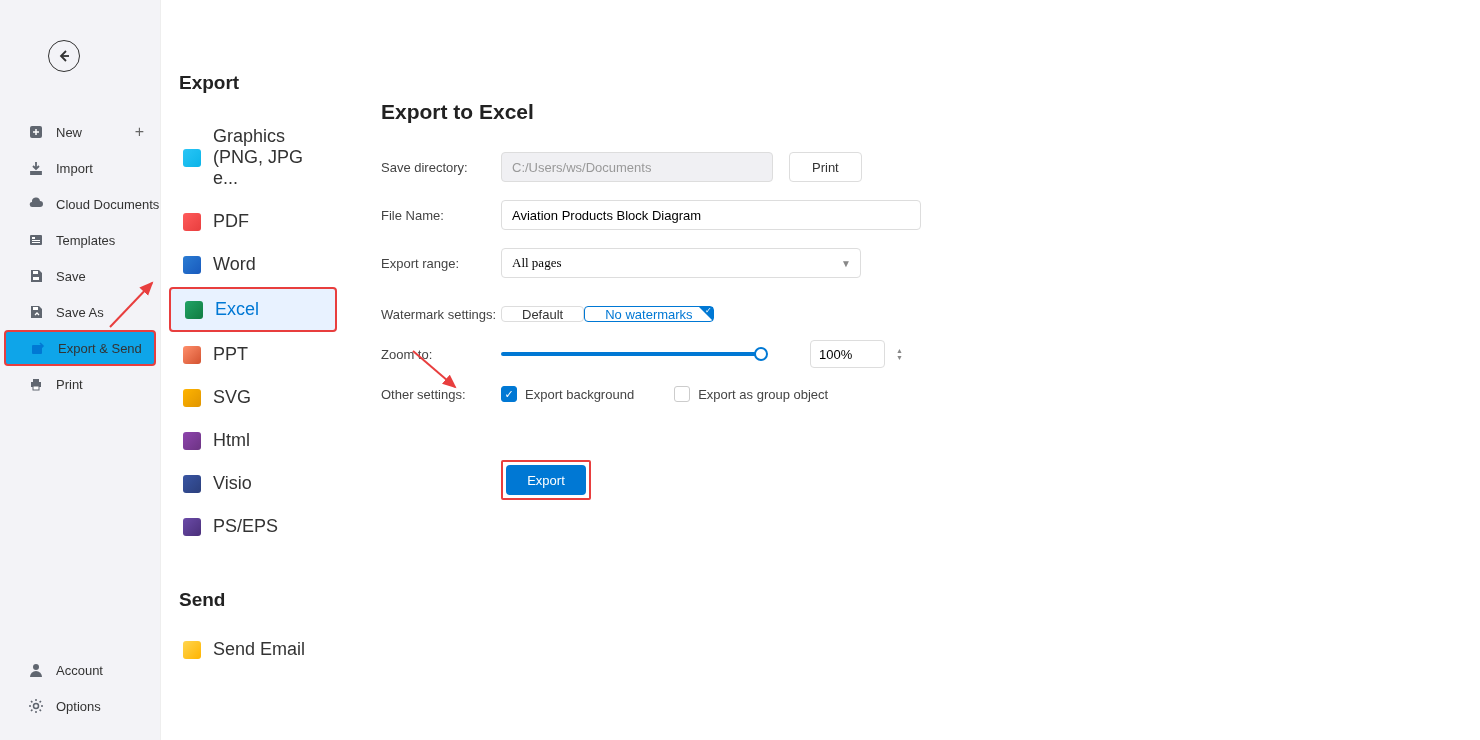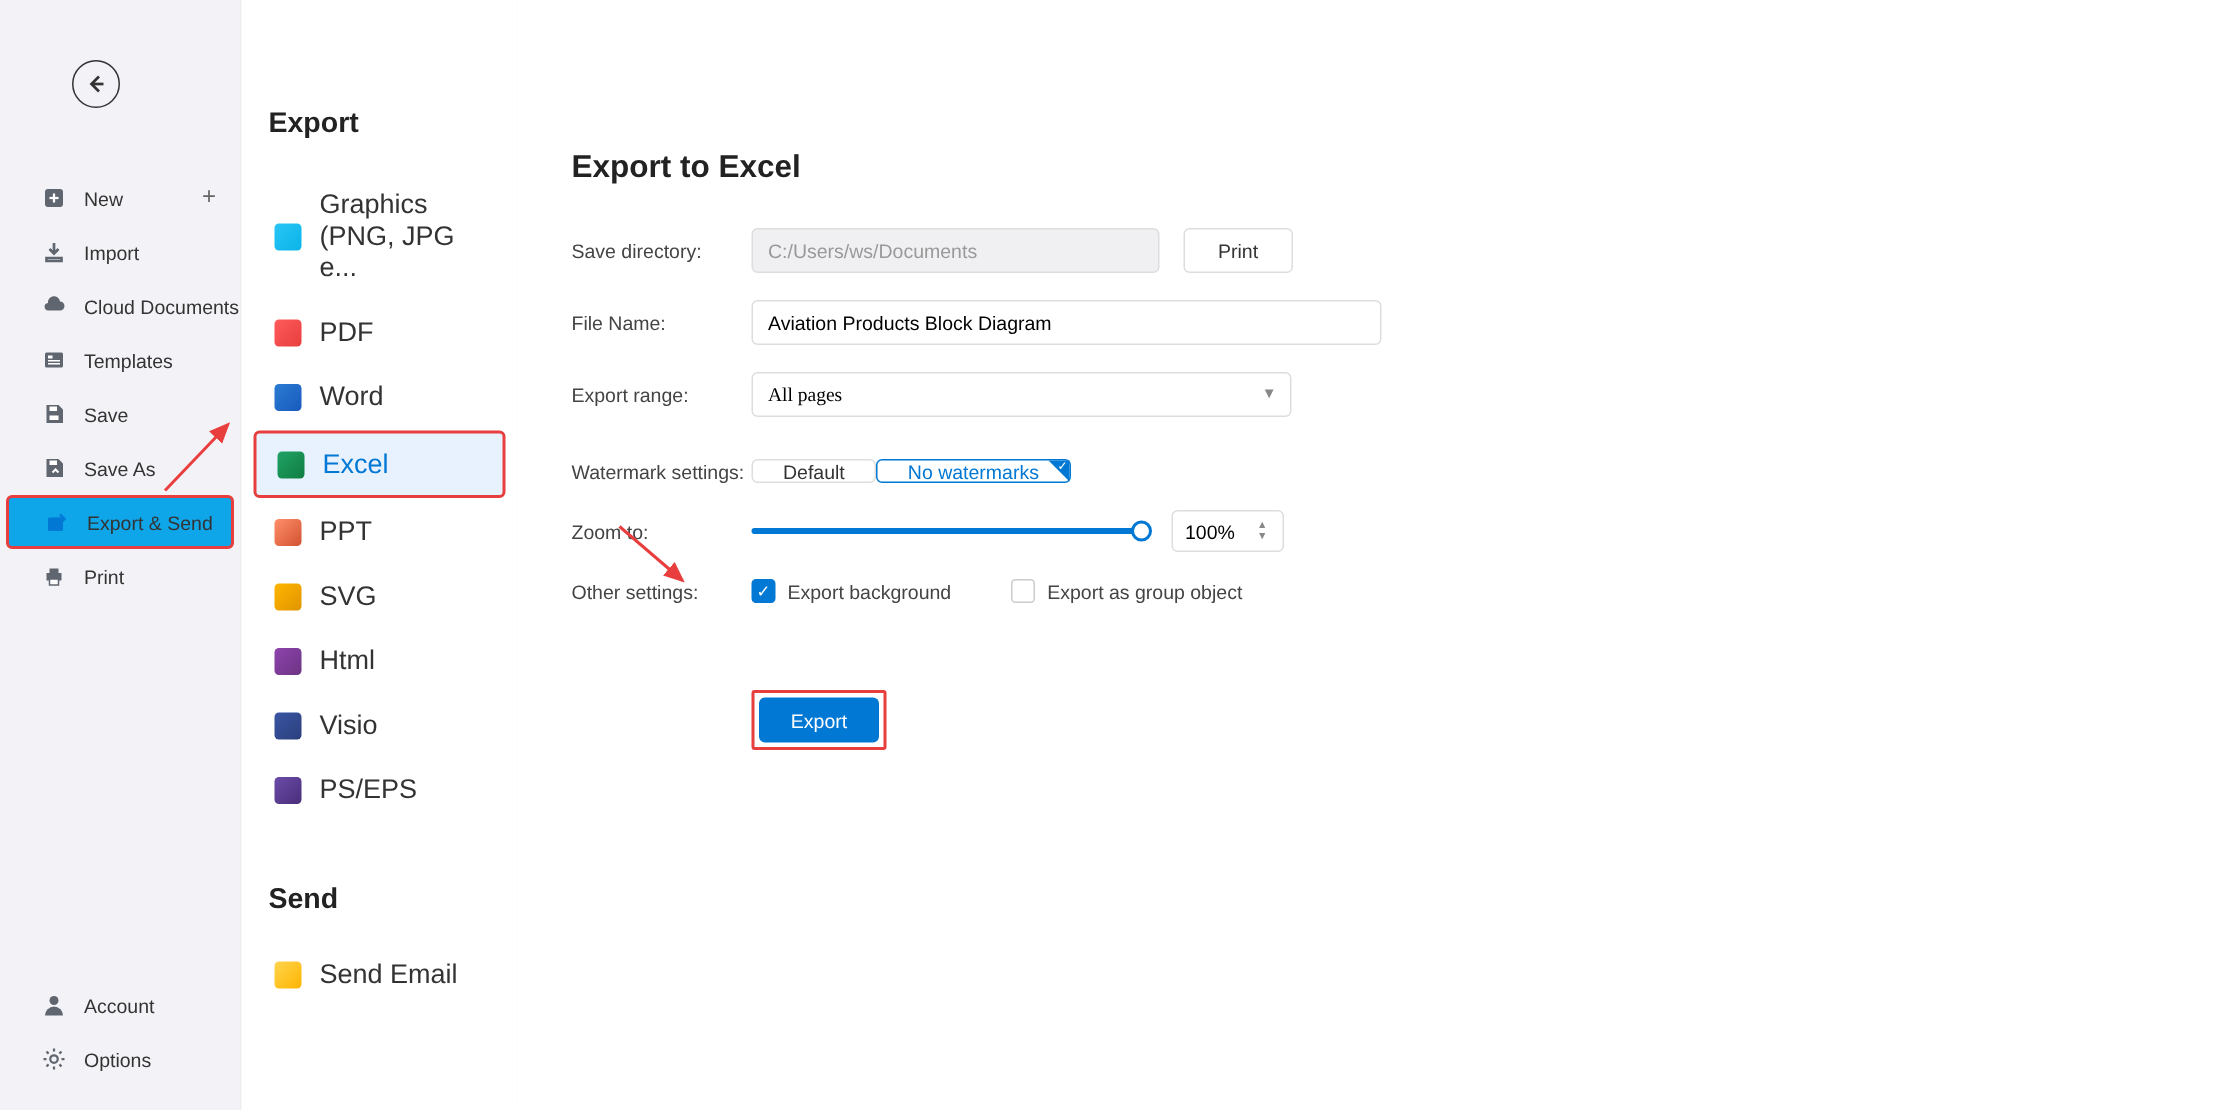--- a/index.html
+++ b/index.html
@@ -49,21 +49,21 @@
 .text-input { width: 272px; height: 30px; border:1px solid #ddd; border-radius:4px; padding: 0 10px; font-size:13px; background:#fff; }
 .text-input.readonly { background:#f0f0f3; color:#999; }
 .browse-btn { height:30px; padding:0 22px; border:1px solid #ddd; border-radius:4px; background:#fff; font-size:13px; color:#333; margin-left:16px; cursor:pointer; }
 .select { width: 360px; height:30px; border:1px solid #ddd; border-radius:4px; padding:0 10px; font-size:13px; background:#fff; appearance:none; position:relative;font-family:Liberation Serif, serif; }
 .select-wrap { position:relative; display:inline-block; }
 .select-arrow { position:absolute; right:10px; top:50%; transform:translateY(-50%); pointer-events:none; color:#888; font-size:10px; }
 .wm-btn { height:16px; padding: 0 20px; border:1px solid #ddd; border-radius:4px; background:#fff; font-size:13px; color:#333; cursor:pointer; }
 .wm-btn.active { border:1.5px solid #0078d4; color:#0078d4; position:relative; }
 .wm-corner { position:absolute; top:0; right:0; width:0; height:0; border-left:14px solid transparent; border-top:14px solid #0078d4; }
 .wm-check { position:absolute; top:-1px; right:1px; color:#fff; font-size:8px; }
-.slider-wrap { display:flex; align-items:center; }
+.slider-wrap { display:flex; align-items:center;gap:29px; }
 .slider-track { width:260px; height:4px; background:#0078d4; border-radius:2px; position:relative; margin-right:20px; }
 .slider-thumb { position:absolute; right:-7px; top:-5px; width:14px; height:14px; border-radius:50%; background:#fff; border:2px solid #0078d4; }
 .zoom-input { width:75px; height:28px; border:1px solid #ddd; border-radius:4px; padding:0 8px; font-size:13px; text-align:left; }
 .spin-arrows { display:inline-flex; flex-direction:column; margin-left:-18px; font-size:7px; color:#888; line-height:7px; }
 .chk { width:16px; height:16px; border:1.5px solid #ccc; border-radius:3px; margin-right:8px; cursor:pointer; display:inline-flex; align-items:center; justify-content:center; }
 .chk.checked { background:#0078d4; border-color:#0078d4; color:#fff; font-size:11px; }
 .chk-row { display:flex; align-items:center; margin-right:40px; }
 .export-btn { width:80px; height:30px; background:#0078d4; color:#fff; border:none; border-radius:4px; font-size:13px; cursor:pointer; }
 .export-wrap { border:2px solid #e83e3e; padding:3px; display:inline-block; border-radius:2px; margin-left:120px; margin-top:40px; }
 

